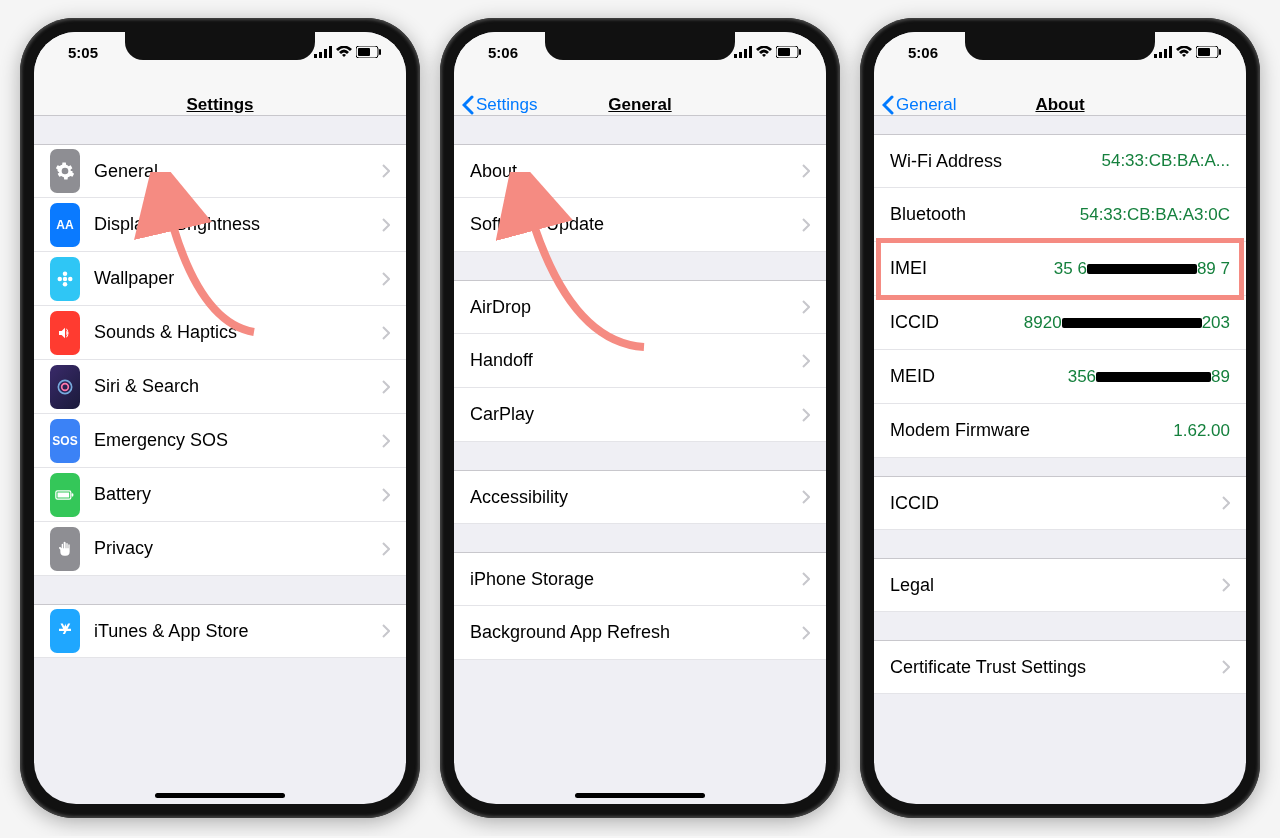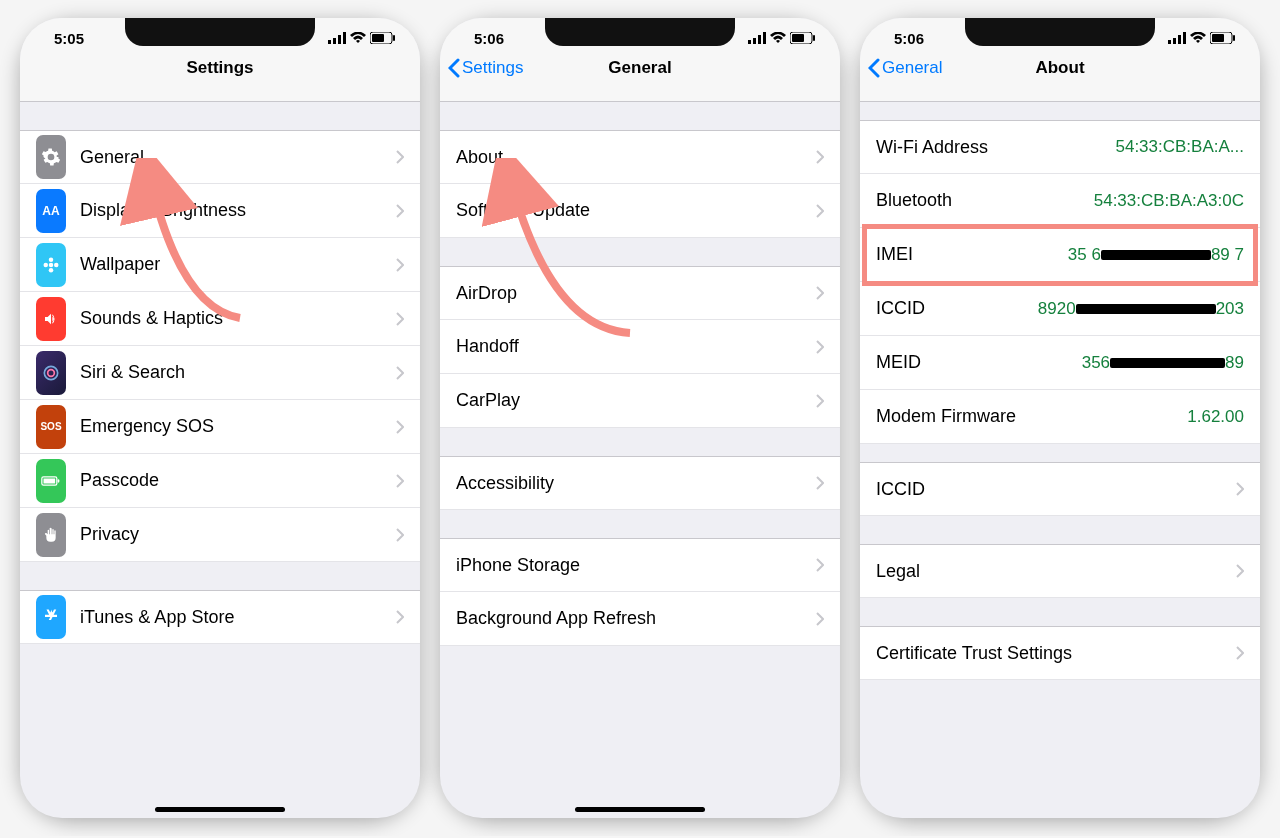--- a/index.html
+++ b/index.html
@@ -9,20 +9,21 @@
     display: flex;
     justify-content: center;
     gap: 20px;
     padding: 18px 8px;
   }
   .phone {
     width: 400px;
     height: 800px;
     background: #111;
     border-radius: 54px;
+    padding: 14px;
     box-shadow: 0 4px 20px rgba(0,0,0,.3), inset 0 0 3px 2px #444;
     position: relative;
   }
   .screen {
     width: 100%;
     height: 100%;
     background: #efeff4;
     border-radius: 42px;
     overflow: hidden;
     position: relative;
@@ -46,26 +47,27 @@
     height: 40px;
     padding: 0 24px 0 34px;
     font-size: 15px;
     font-weight: 600;
     color: #000;
     background: #f7f7f7;
   }
   .status-right { display: flex; align-items: center; gap: 4px; }
   .nav-bar {
     display: flex;
-    align-items: flex-start;
+    align-items: flex-end;
     justify-content: center;
     height: 44px;
     background: #f7f7f7;
     border-bottom: 1px solid #c8c7cc;
     position: relative;
+    text-decoration: underline;
   }
   .nav-title {
     font-size: 17px;
     font-weight: 700;
     color: #000;
   }
   .nav-back {
     position: absolute;
     left: 8px;
     display: flex;
@@ -238,36 +240,36 @@
             </svg>
         </div>
         <span class="label">Siri &amp; Search</span>
         <svg class="chevron" width="8" height="14">
             <path d="M1 1l6 6-6 6" stroke="#c7c7cc" stroke-width="2" fill="none"></path>
           </svg>
       </div>
 
 
       <div class="row">
-        <div class="icon-box" style="background:#c2410c;font-size:10px">SOS</div>
+        <div class="icon-box" style="background:#3b82f6;font-size:12px">SOS</div>
         <span class="label">Emergency SOS</span>
         <svg class="chevron" width="8" height="14">
             <path d="M1 1l6 6-6 6" stroke="#c7c7cc" stroke-width="2" fill="none"></path>
           </svg>
       </div>
 
       <div class="row">
         <div class="icon-box" style="background:#34c759">
           <svg width="20" height="12" viewBox="0 0 24 12" fill="#fff">
               <rect x="1" y="1" width="18" height="10" rx="2" fill="none" stroke="#fff" stroke-width="1.5"></rect>
               <rect x="20" y="4" width="2" height="4" rx="1"></rect>
               <rect x="3" y="3" width="14" height="6"></rect>
             </svg>
         </div>
-        <span class="label">Passcode</span>
+        <span class="label">Battery</span>
         <svg class="chevron" width="8" height="14">
             <path d="M1 1l6 6-6 6" stroke="#c7c7cc" stroke-width="2" fill="none"></path>
           </svg>
       </div>
 
       <div class="row">
         <div class="icon-box" style="background:#8e8e93">
           <svg width="16" height="18" viewBox="0 0 24 24" fill="#fff">
               <path d="M13 2v9h1V4a1 1 0 112 0v7h1V6a1 1 0 112 0v10a6 6 0 01-6 6h-2a6 6 0 01-6-6v-3l-2-2a1.5 1.5 0 012-2l2 2V5a1 1 0 112 0v6h1V2a1 1 0 112 0z"></path>
             </svg>

